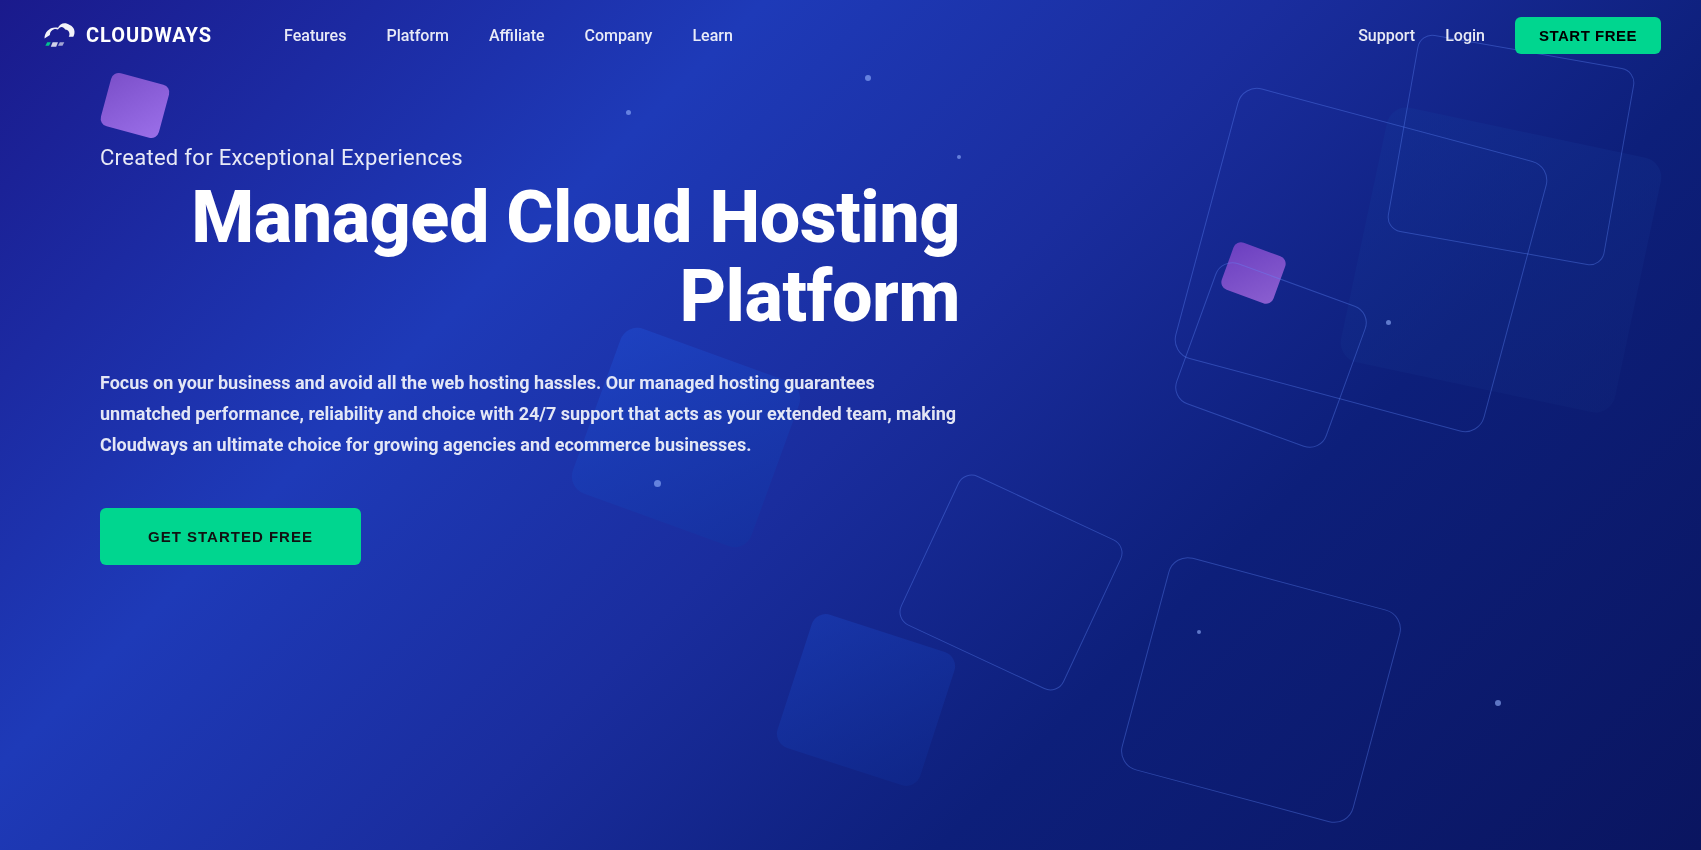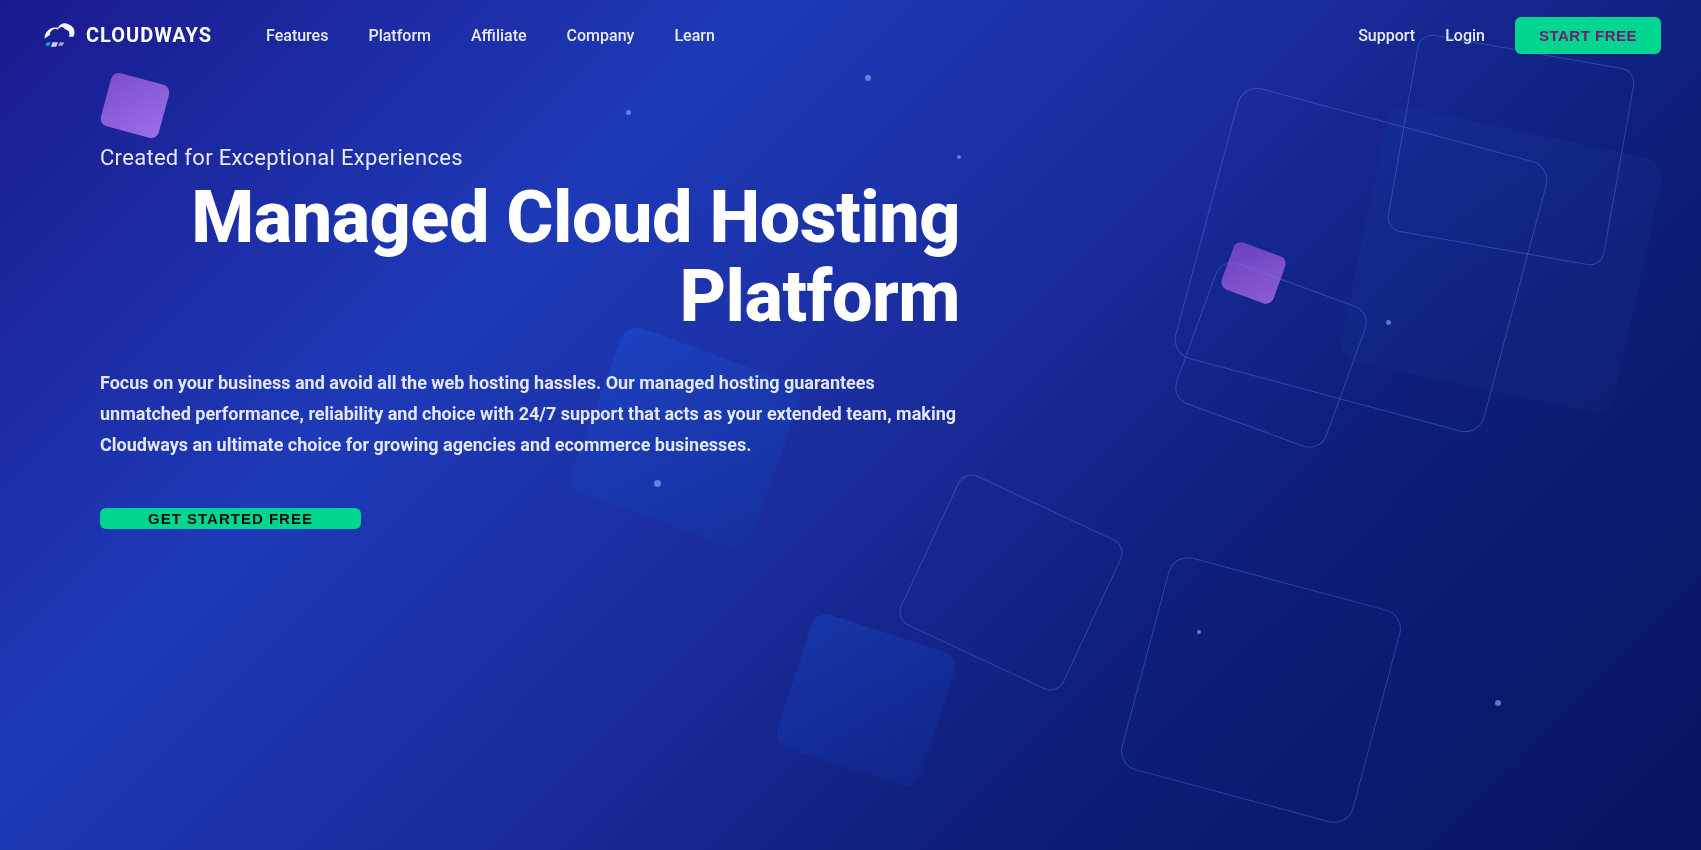--- a/index.html
+++ b/index.html
@@ -124,21 +124,21 @@
       display: flex;
       align-items: center;
       padding: 0 40px;
       z-index: 10;
     }
 
     .logo-area {
       display: flex;
       align-items: center;
       gap: 10px;
-      margin-right: 54px;
+      margin-right: 72px;
     }
 
     .logo-icon {
       width: 36px;
       height: 36px;
     }
 
     .logo-text {
       font-size: 20px;
       font-weight: 700;
@@ -169,21 +169,21 @@
 
     .nav-support, .nav-login {
       color: rgba(255,255,255,0.9);
       font-size: 16px;
       font-weight: 500;
       cursor: pointer;
     }
 
     .btn-start-free {
       background: #00d68f;
-      color: #701a75;
+      color: #000000;
       font-size: 15px;
       font-weight: 700;
       padding: 10px 24px;
       border-radius: 6px;
       border: none;
       cursor: pointer;
       letter-spacing: 0.5px;
     }
 
     
@@ -220,21 +220,21 @@
       max-width: 860px;
       margin-bottom: 48px;
       font-weight: bold;
     }
 
     .btn-get-started {
       background: #00d68f;
       color: #111;
       font-size: 15px;
       font-weight: 800;
-      padding: 2px 48px;
+      padding: 20px 48px;
       border-radius: 6px;
       border: none;
       cursor: pointer;
       letter-spacing: 1px;
       text-transform: uppercase;
     }
   </style>
 </head>
 <body>
 

